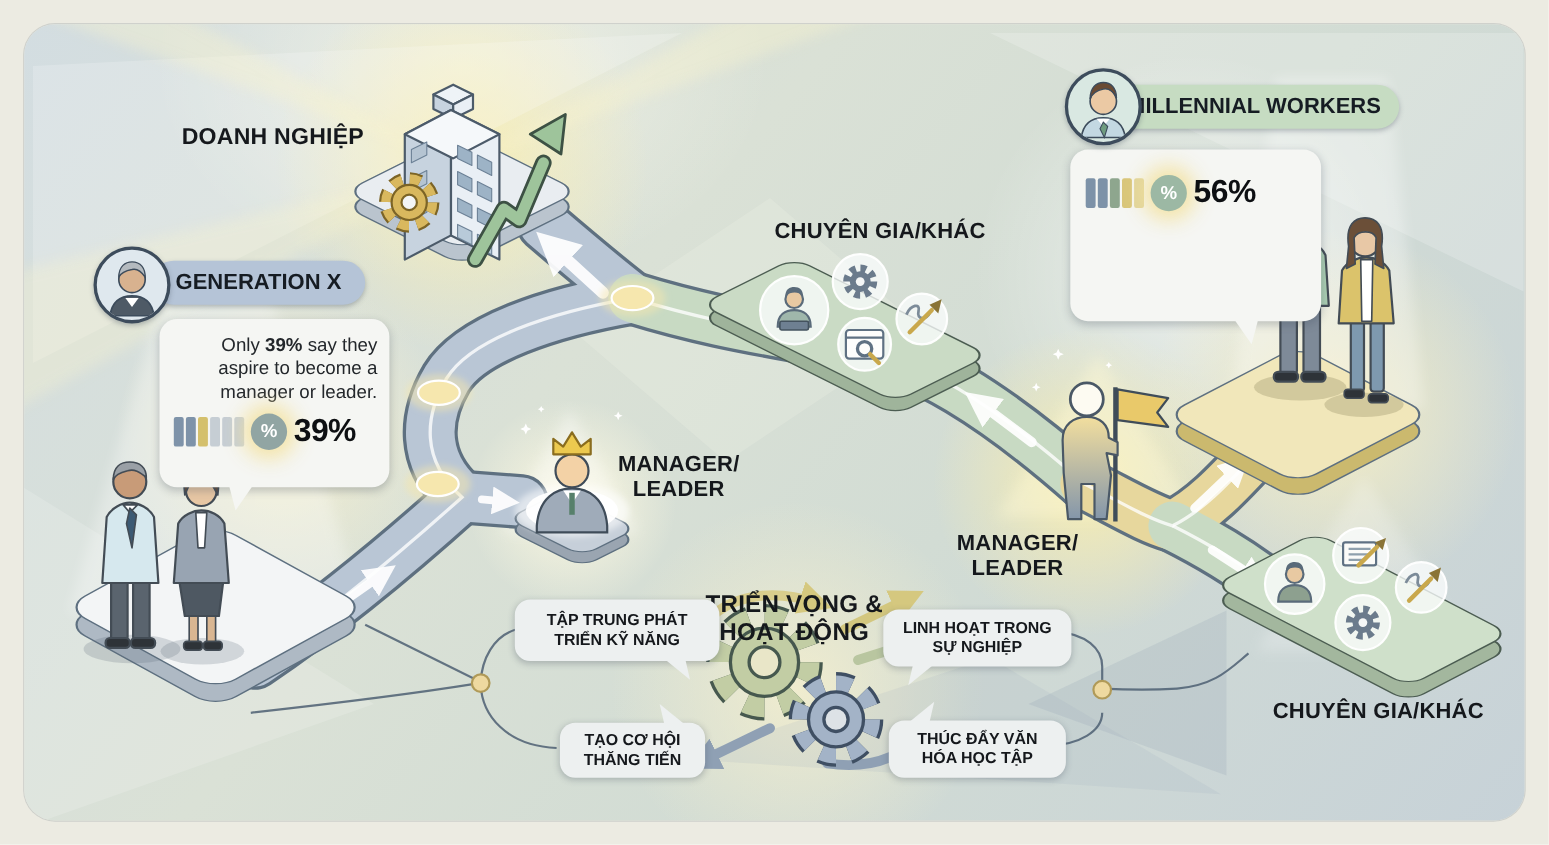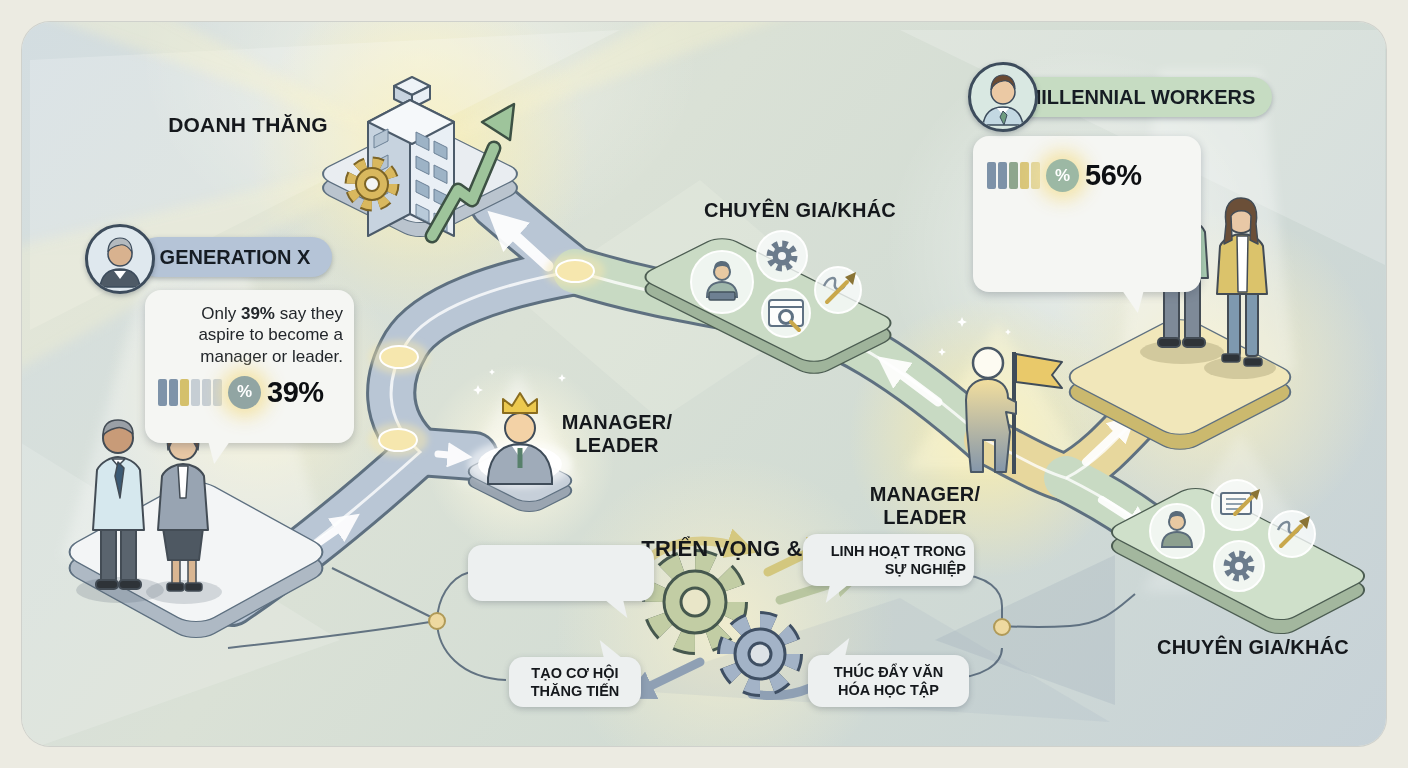--- a/index.html
+++ b/index.html
@@ -379,21 +379,21 @@
         <circle cx="1239" cy="566" r="4" fill="#f4f6f6"></circle>
       </g>
       <g>
         <path d="M1278,530 C1282,521 1291,519 1289,527 C1287,535 1296,535 1299,529" fill="none" stroke="#7c8b99" stroke-width="2.5"></path>
         <line x1="1281" y1="546" x2="1301" y2="526" stroke="#c9a84c" stroke-width="4" stroke-linecap="round"></line>
         <path d="M1299,521 L1307,529 L1310,516 Z" fill="#8a7436"></path>
       </g>
     </g>
    </svg>
 
-   <div class="lbl" style="left:148px;top:113px;width:200px;font-size:21px;z-index:6;">DOANH THĂNG</div>
+   <div class="lbl" style="left:148px;top:113px;width:200px;font-size:21px;z-index:6;">DOANH NGHIỆP</div>
 
    <div class="avatar" style="left:85px;top:224px;width:64px;height:64px;background:#dfe8ee;">
      <svg width="64" height="64" viewBox="0 0 64 64">
        <path d="M12,60 C14,46 22,42 32,42 C42,42 50,46 52,60 Z" fill="#4e5a66" stroke="#3d4c5c" stroke-width="1.5"></path>
        <path d="M26,44 L32,52 L38,44 Z" fill="#fff"></path>
        <circle cx="32" cy="27" r="12" fill="#d8b28f" stroke="#3d4c5c" stroke-width="1.5"></circle>
        <path d="M20,25 C20,15 26,11 32,11 C40,11 44,17 44,25 C40,19 36,17 32,18 C26,19 22,21 20,25 Z" fill="#b4babf" stroke="#3d4c5c" stroke-width="1.2"></path>
      </svg>
    </div>
    <div class="badge" style="left:138px;top:237px;width:194px;height:40px;background:#b5c4d7;">
@@ -449,31 +449,33 @@
    <div class="lbl" style="left:552px;top:411px;width:130px;font-size:20px;z-index:6;">
      <span style="display:block;">MANAGER/</span>
      <span style="display:block;">LEADER</span>
    </div>
    <div class="lbl" style="left:860px;top:483px;width:130px;font-size:20px;z-index:6;">
      <span style="display:block;">MANAGER/</span>
      <span style="display:block;">LEADER</span>
    </div>
    <div class="lbl" style="left:622px;top:496px;width:200px;font-size:22px;line-height:1.2;z-index:6;">
      <span style="display:block;margin-top:40px;">TRIỂN VỌNG &amp;</span>
+     <span style="display:block;">HOẠT ĐỘNG</span>
    </div>
    <div class="lbl" style="left:1143px;top:636px;width:220px;font-size:20px;z-index:6;">CHUYÊN GIA/KHÁC</div>
 
    <div class="act" style="left:468px;top:545px;width:170px;height:44px;">
+     <span>TẬP TRUNG PHÁT TRIỂN KỸ NĂNG</span>
      <div class="t-act t1"></div>
    </div>
    <div class="act" style="left:509px;top:657px;width:116px;height:38px;justify-content:flex-end;">
      <span>TẠO CƠ HỘI THĂNG TIẾN</span>
      <div class="t-act t2"></div>
    </div>
-   <div class="act" style="left:803px;top:534px;width:155px;height:40px;text-align:right;">
+   <div class="act" style="left:803px;top:554px;width:155px;height:40px;">
      <span>LINH HOẠT TRONG SỰ NGHIỆP</span>
      <div class="t-act t3"></div>
    </div>
    <div class="act" style="left:808px;top:655px;width:145px;height:40px;">
      <span>THÚC ĐẨY VĂN HÓA HỌC TẬP</span>
      <div class="t-act t4"></div>
    </div>
 
   </div>
  </div>

